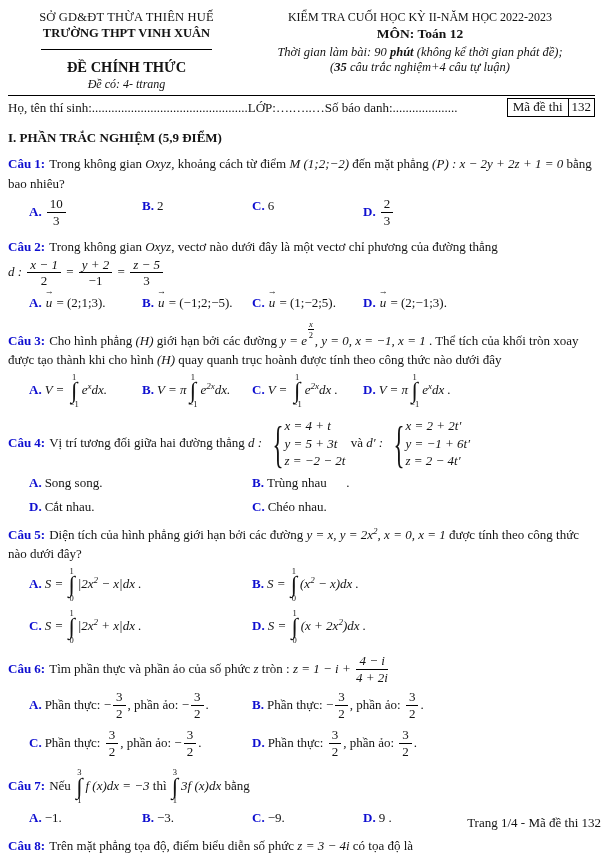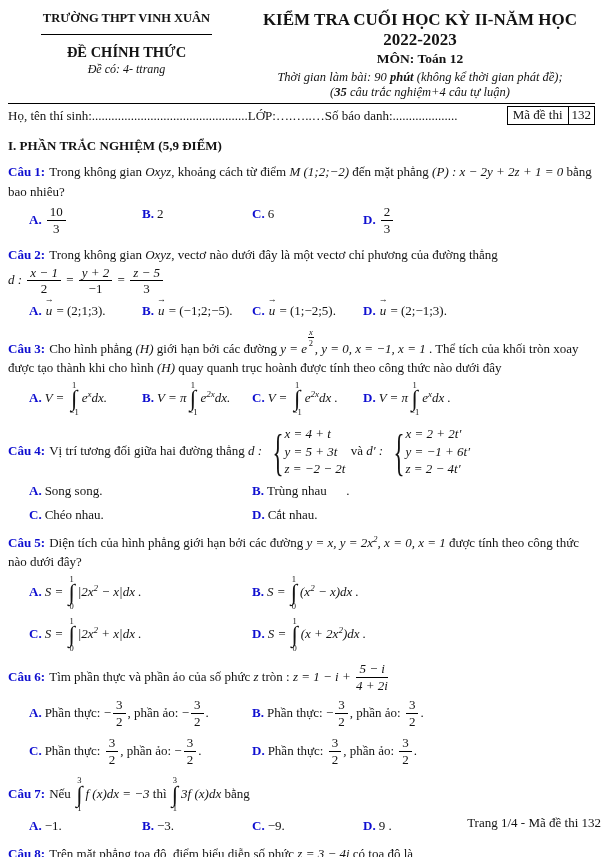--- a/index.html
+++ b/index.html
@@ -12,21 +12,21 @@
   }
   
   .hdr { display:flex; }
   .hdr-left { width:237px; text-align:center; }
   .dept { font-size:12.5px; letter-spacing:0.2px; }
   .school { font-weight:bold; font-size:12.5px; margin-top:1px; }
   .school-txt { display:inline-block; border-bottom:1.4px solid #000; padding:0 2px 8px 2px; }
   .extype { font-weight:bold; font-size:14.5px; margin-top:9px; }
   .pnote { font-style:italic; font-size:12px; margin-top:1px; }
   .hdr-right { flex:1; text-align:center; }
-  .etitle { font-weight:bold; font-size:17px; }
+  .etitle { font-weight:normal; font-size:12px; }
   .esub { font-weight:bold; font-size:13.5px; margin-top:1px; }
   .etime { font-size:12.5px; margin-top:3px; }
   .ecount { font-size:12.5px; }
   .rule { border-top:1.8px solid #000; margin-top:3px; }
   
   .student { display:flex; align-items:center; white-space:nowrap; padding-top:2px; font-size:13px; }
   .codebox { display:inline-flex; border:1.6px solid #000; font-weight:normal; margin-left:auto; align-items:center; }
   .cb-label { padding:0 5px 1px 5px; border-right:1.6px solid #000; }
   .cb-value { padding:0 3px 1px 3px; }
   
@@ -64,20 +64,21 @@
   
   .footer { position:absolute; right:2px; bottom:26px; font-size:13px; }
 </style>
 </head>
 <body>
 
 <div class="page">
 
   <div class="hdr">
     <div class="hdr-left">
+      <div class="dept">SỞ GD&amp;ĐT THỪA THIÊN HUẾ</div>
       <div class="school">
         <span class="school-txt">TRƯỜNG THPT VINH XUÂN</span>
       </div>
       <div class="extype">ĐỀ CHÍNH THỨC</div>
       <div class="pnote">Đề có: 4- ttrang</div>
     </div>
     <div class="hdr-right">
       <div class="etitle">KIỂM TRA CUỐI HỌC KỲ II-NĂM HỌC 2022-2023</div>
       <div class="esub">MÔN: Toán 12</div>
       <div class="etime"><span class="it">Thời gian làm bài: 90 </span><span class="bd it">phút</span><span class="it"> (không kể thời gian phát đề);</span></div>
@@ -168,22 +169,22 @@
             <span class="rows">
               <span class="row">x = 2 + 2t′</span>
               <span class="row">y = −1 + 6t′</span>
               <span class="row">z = 2 − 4t′</span>
             </span>
           </span></span>
     </div>
     <div class="opts opts2">
       <span class="opt"><span class="ol">A.</span><span><span>Song song.</span></span></span>
       <span class="opt"><span class="ol">B.</span><span><span>Trùng nhau&nbsp;&nbsp;&nbsp;&nbsp;&nbsp;&nbsp;.</span></span></span>
+      <span class="opt"><span class="ol">D.</span><span><span>Cắt nhau.</span></span></span>
       <span class="opt"><span class="ol">C.</span><span><span>Chéo nhau.</span></span></span>
-      <span class="opt"><span class="ol">D.</span><span><span>Cắt nhau.</span></span></span>
     </div>
   </div>
 
   <div class="q">
     <div class="qbody">
       <span class="qlabel">Câu 5:</span><span><span>Diện tích của hình phẳng giới hạn bởi các đường </span><span class="mt">y = x, y = 2x</span><sup class="supr">2</sup><span class="mt">, x = 0, x = 1</span><span> được tính theo công thức nào dưới đây?</span></span>
     </div>
     <div class="opts opts2">
       <span class="opt"><span class="ol">A.</span><span><span class="mt">S = </span><span class="intg">
               <span class="lim">1</span>
@@ -203,21 +204,21 @@
       <span class="opt"><span class="ol">D.</span><span><span class="mt">S = </span><span class="intg">
               <span class="lim">1</span>
               <span class="isym">∫</span>
               <span class="lim">0</span>
             </span><span class="mt">(x + 2x</span><sup class="supr">2</sup><span class="mt">)dx .</span></span></span>
     </div>
   </div>
 
   <div class="q">
     <div class="qbody">
-      <span class="qlabel">Câu 6:</span><span><span>Tìm phần thực và phần ảo của số phức </span><span class="mt">z</span><span>  tròn : </span><span class="mt">z = 1 − i + </span><span class="frac"><span class="fn it">5 − i</span><span class="fd it">4 + 2i</span></span></span>
+      <span class="qlabel">Câu 6:</span><span><span>Tìm phần thực và phần ảo của số phức </span><span class="mt">z</span><span>  tròn : </span><span class="mt">z = 1 − i + </span><span class="frac"><span class="fn it">4 − i</span><span class="fd it">4 + 2i</span></span></span>
     </div>
     <div class="opts opts2">
       <span class="opt"><span class="ol">A.</span><span><span>Phần thực: −</span><span class="frac"><span class="fn">3</span><span class="fd">2</span></span><span>, phần ảo: −</span><span class="frac"><span class="fn">3</span><span class="fd">2</span></span><span>.</span></span></span>
       <span class="opt"><span class="ol">B.</span><span><span>Phần thực: −</span><span class="frac"><span class="fn">3</span><span class="fd">2</span></span><span>, phần ảo: </span><span class="frac"><span class="fn">3</span><span class="fd">2</span></span><span>.</span></span></span>
       <span class="opt"><span class="ol">C.</span><span><span>Phần thực: </span><span class="frac"><span class="fn">3</span><span class="fd">2</span></span><span>, phần ảo: −</span><span class="frac"><span class="fn">3</span><span class="fd">2</span></span><span>.</span></span></span>
       <span class="opt"><span class="ol">D.</span><span><span>Phần thực: </span><span class="frac"><span class="fn">3</span><span class="fd">2</span></span><span>, phần ảo: </span><span class="frac"><span class="fn">3</span><span class="fd">2</span></span><span>.</span></span></span>
     </div>
   </div>
 
   <div class="q">

